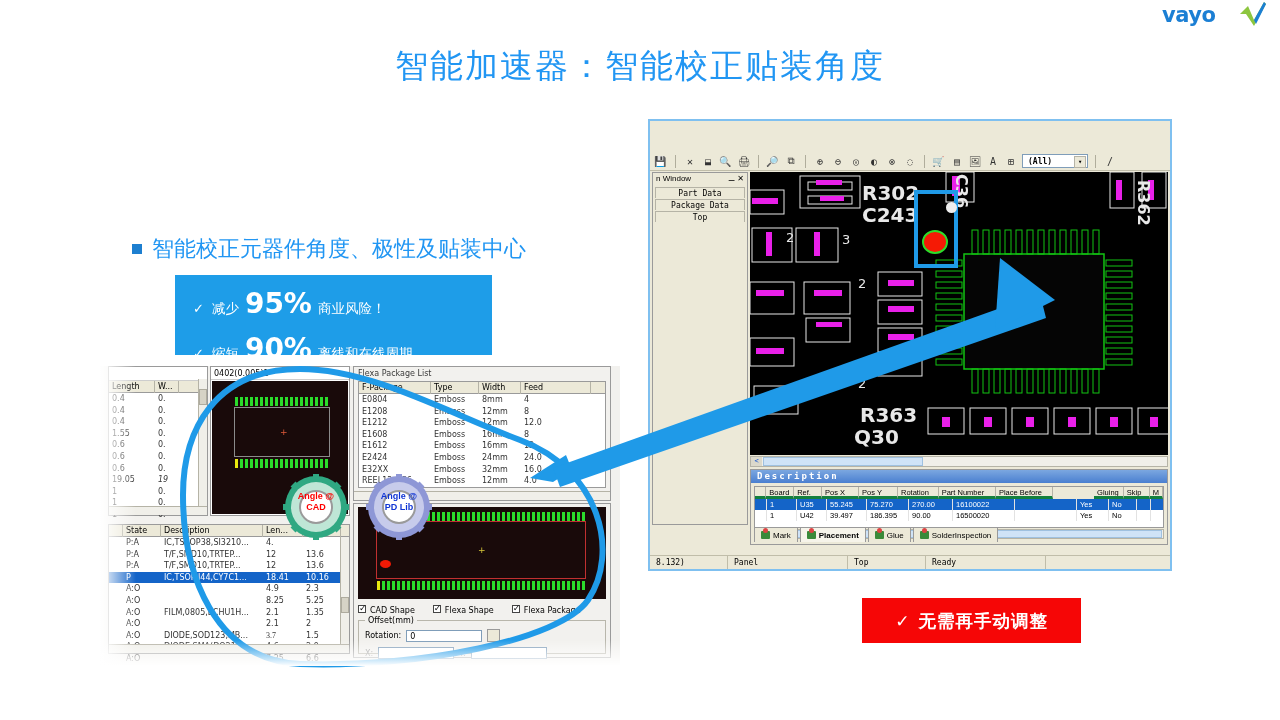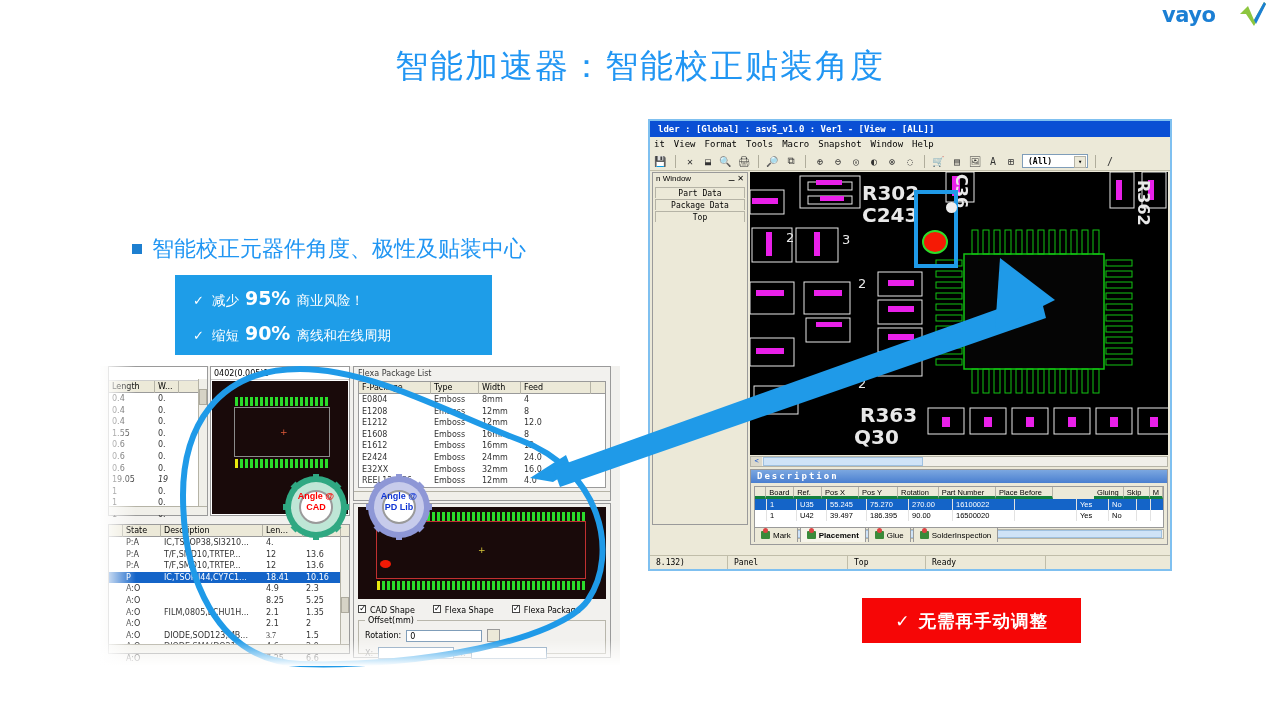--- a/index.html
+++ b/index.html
@@ -28,21 +28,21 @@
   .bullet-sq { width:10px; height:10px; background:#1d7fd0; display:inline-block; }
   .bullet-text { font-size:22px; color:#2196f3; font-family:"DejaVu Sans", sans-serif; white-space:nowrap; }
 
   
   .stat-box { position:absolute; left:175px; top:275px; width:317px; height:80px;
               background:#1e9de8; color:#fff; padding:12px 0 0 18px; }
   .stat-line { display:flex; align-items:baseline; gap:6px; margin-bottom:12px;
                font-family:"DejaVu Sans", sans-serif; }
   .stat-check { font-size:13px; color:#ffffff; margin-right:2px; }
   .stat-small { font-size:13.5px; }
-  .stat-big { font-size:19px; font-weight:700; letter-spacing:0px; }
+  .stat-big { font-size:28px; font-weight:700; letter-spacing:0px; }
 
   
   .red-callout { position:absolute; left:862px; top:598px; width:219px; height:45px;
                  background:#f60606; color:#fff; display:flex; align-items:center;
                  justify-content:center; gap:9px; font-family:"DejaVu Sans", sans-serif; }
   .red-check { font-size:17px; }
   .red-text { font-size:17.5px; font-weight:700; letter-spacing:1px; }
 
   
   .shot-left { position:absolute; left:100px; top:366px; width:520px; height:300px;
@@ -654,32 +654,21 @@
     <circle cx="33" cy="33" r="15" fill="#ffffff"></circle>
   </svg>
   <div class="lbl" style="color:#1035d4">
     <div>Angle @</div>
     <div>PD Lib</div>
   </div>
 </div>
 
 <div class="shot-right">
 
-  <div class="rt-title">lder : [Global] : asv5_v1.0 : Ver1 - [View - [ALL]]</div>
-
-  <div class="rt-menu">
-    <span>it</span>
-    <span>View</span>
-    <span>Format</span>
-    <span>Tools</span>
-    <span>Macro</span>
-    <span>Snapshot</span>
-    <span>Window</span>
-    <span>Help</span>
-  </div>
+
 
   <div class="rt-tool">
     <span class="tbtn">💾</span>
     <span class="tsep"></span>
     <span class="tbtn">✕</span>
     <span class="tbtn">⬓</span>
     <span class="tbtn">🔍</span>
     <span class="tbtn">🖨</span>
     <span class="tsep"></span>
     <span class="tbtn">🔎</span>

